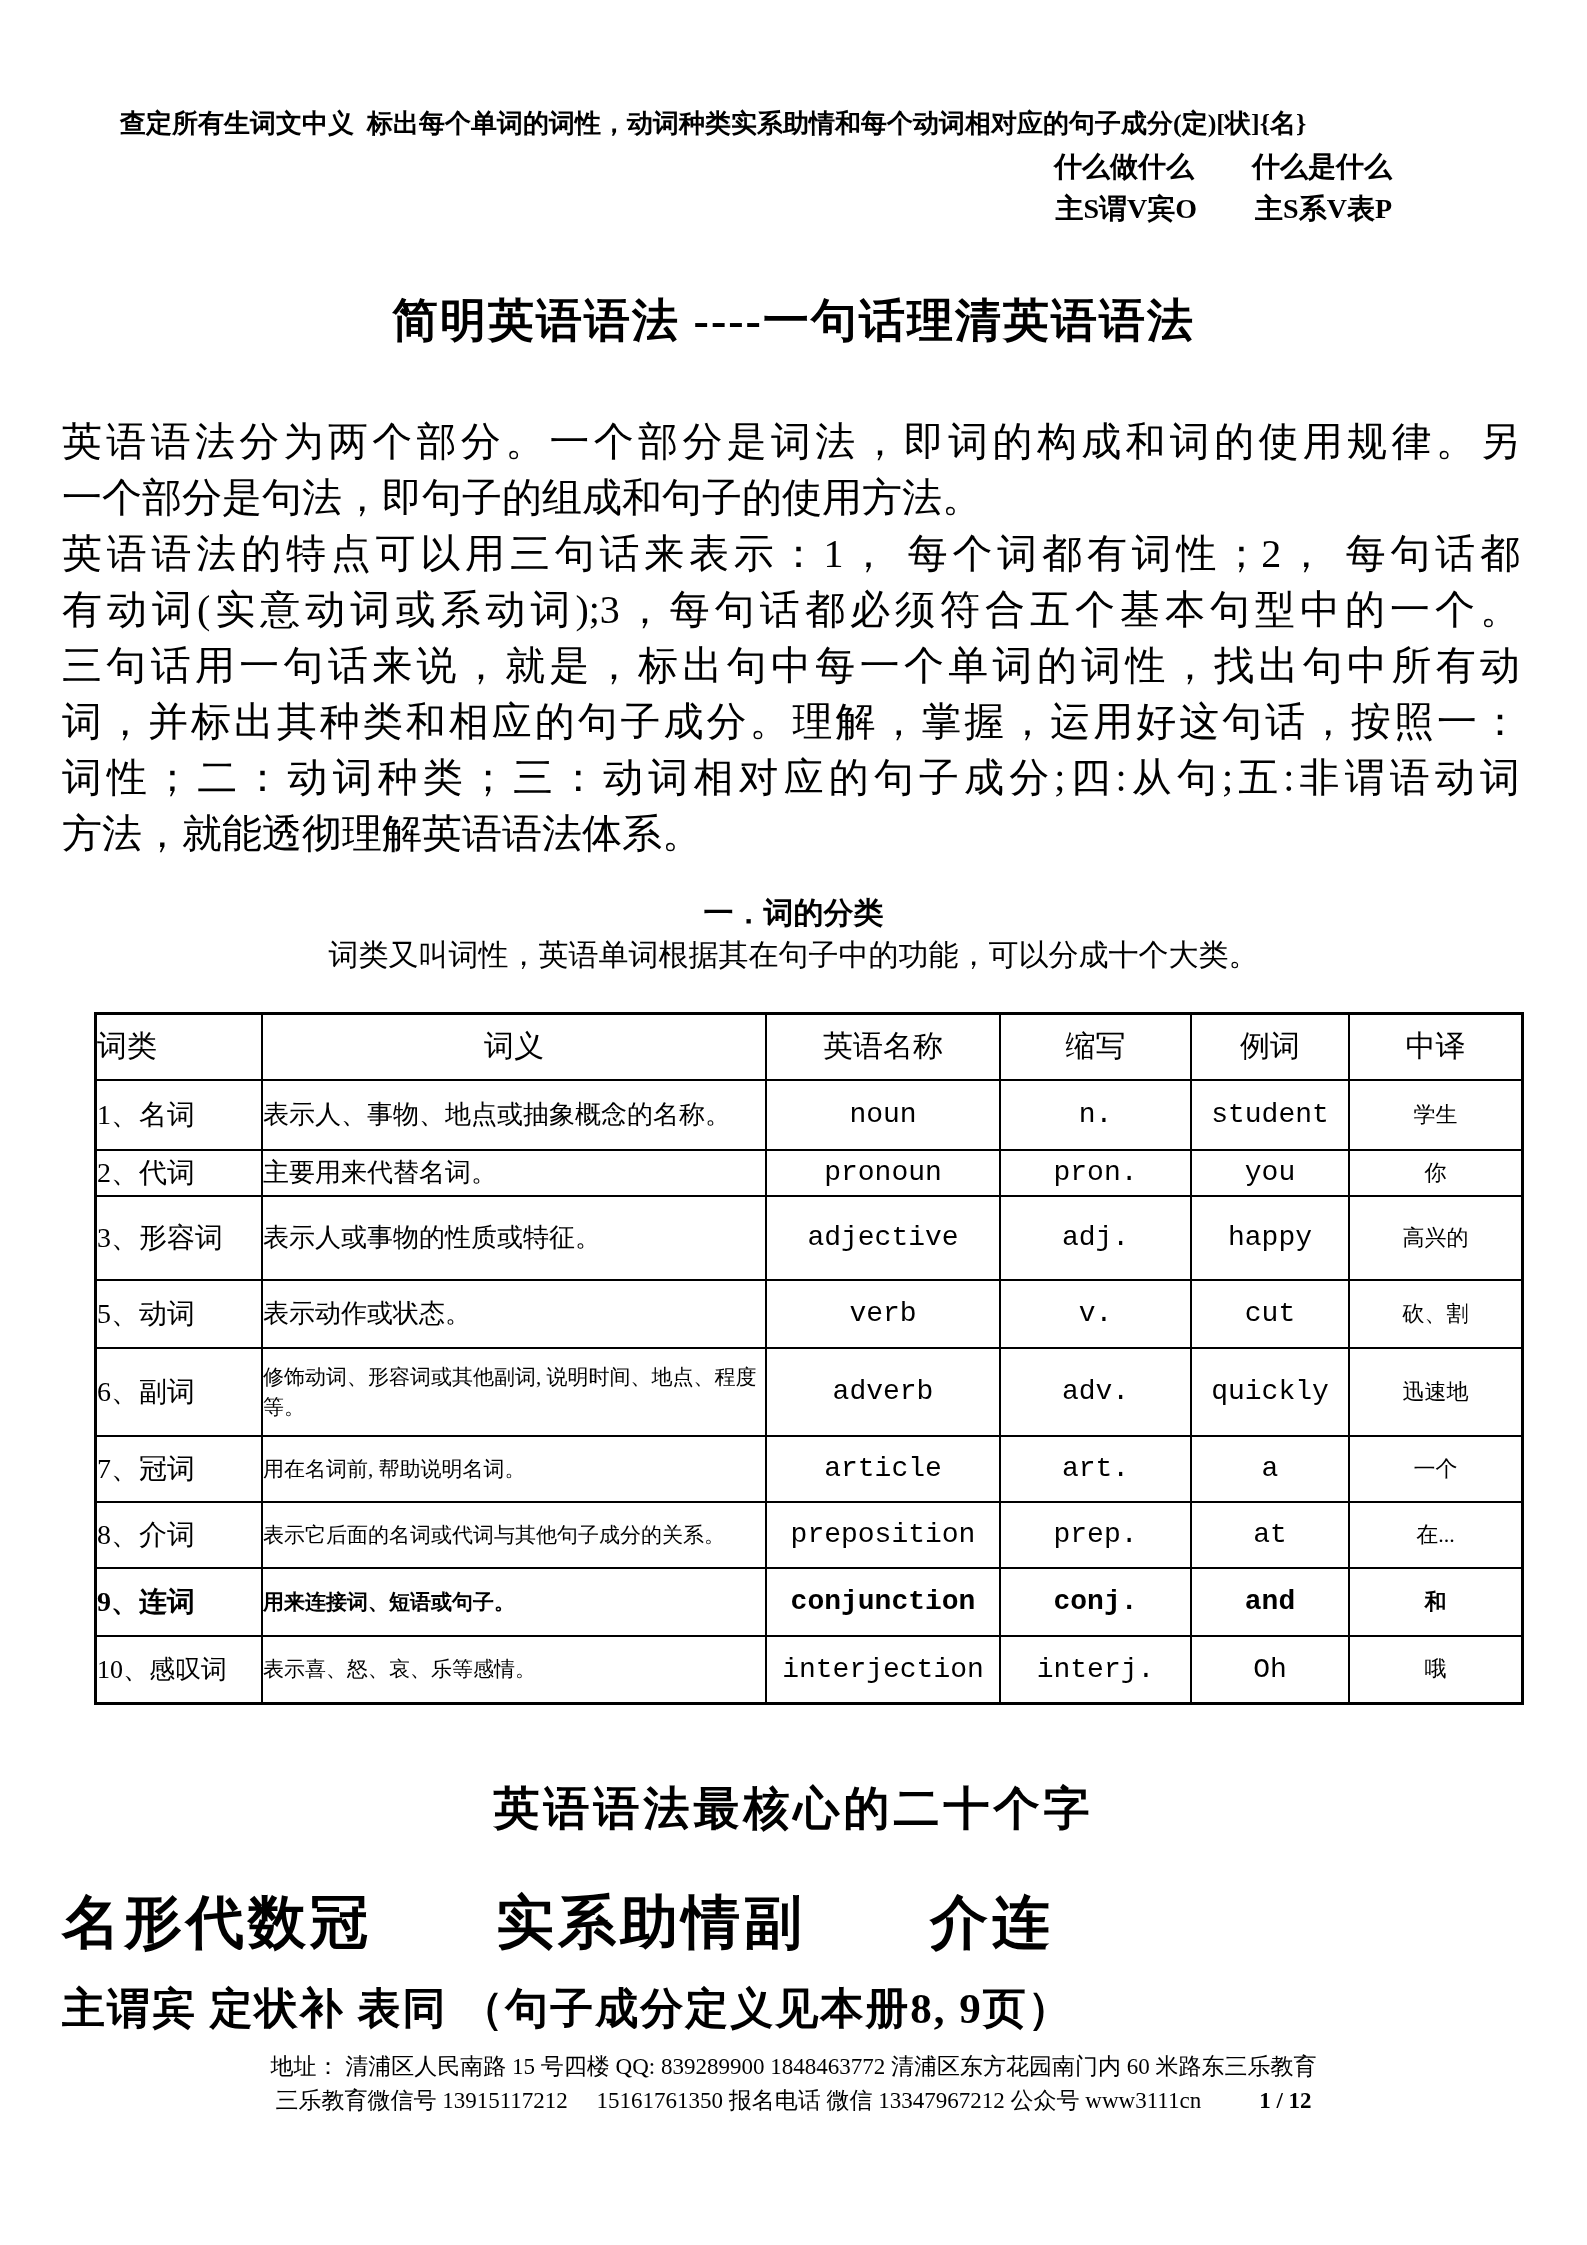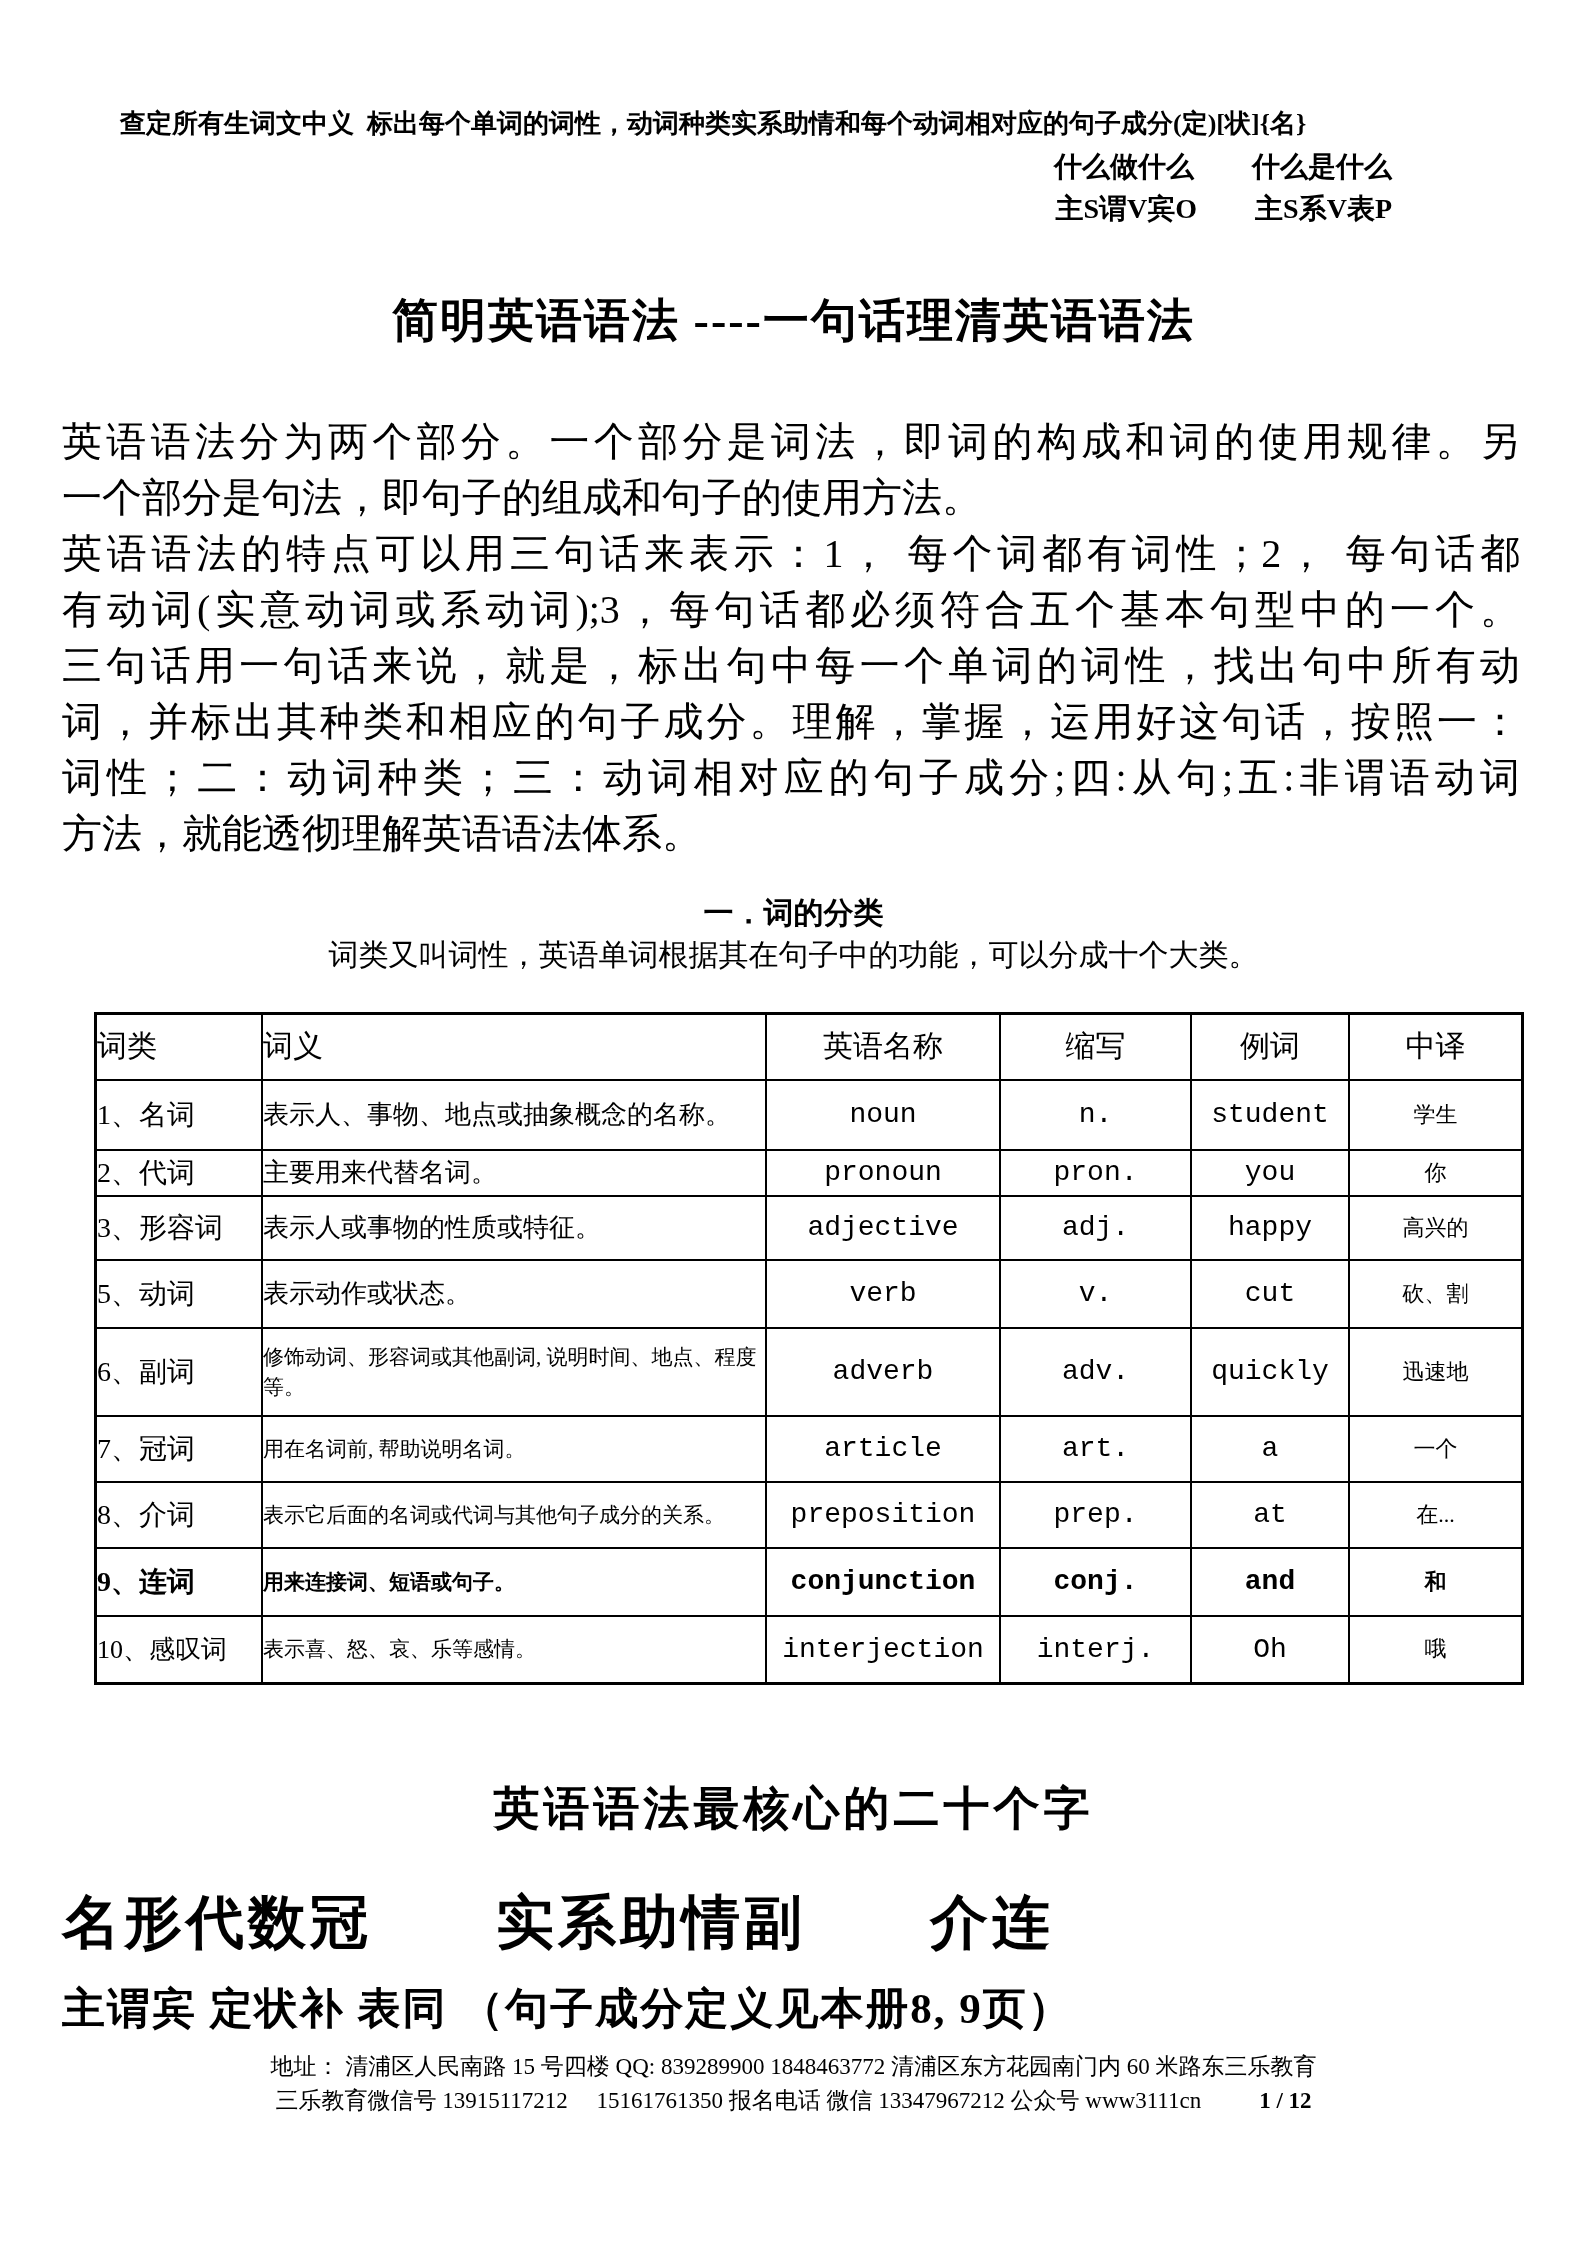--- a/index.html
+++ b/index.html
@@ -75,26 +75,26 @@
     padding: 0;
   }
   th.c-cls, td.c-cls   { width: 164px; text-align: left; padding-left: 10px; font-size: 28px; }
   th.c-mean, td.c-mean { width: 502px; text-align: left; padding-left: 16px; font-size: 26px; }
   th.c-en, td.c-en     { width: 232px; text-align: center; }
   th.c-ab, td.c-ab     { width: 189px; text-align: center; }
   th.c-ex, td.c-ex     { width: 156px; text-align: center; }
   th.c-cn, td.c-cn     { width: 171px; text-align: center; font-size: 22px; }
   table.wc th { font-weight: normal; font-size: 30px; }
   th.c-cls { padding-left: 14px; }
-  th.c-mean { text-align: left; padding-left: 36px; }
+  th.c-mean { text-align: center; padding-left: 36px; }
   td.c-en, td.c-ab, td.c-ex { font-family: "Liberation Mono", "DejaVu Sans Mono", monospace; font-size: 28px; }
   tr.hrow  { height: 66px; }
   tr.r1  { height: 70px; }
   tr.r2  { height: 46px; }
-  tr.r3  { height: 64px; }
+  tr.r3  { height: 84px; }
   tr.r4  { height: 68px; }
   tr.r5  { height: 68px; }
   tr.r6  { height: 88px; }
   tr.r7  { height: 66px; }
   tr.r8  { height: 66px; }
   tr.r9  { height: 68px; font-weight: bold; }
   tr.r10 { height: 68px; }
   td.small { font-size: 21px; line-height: 30px; padding-right: 8px; }
   tr.r10 td.c-cls { font-size: 26px; }
 

